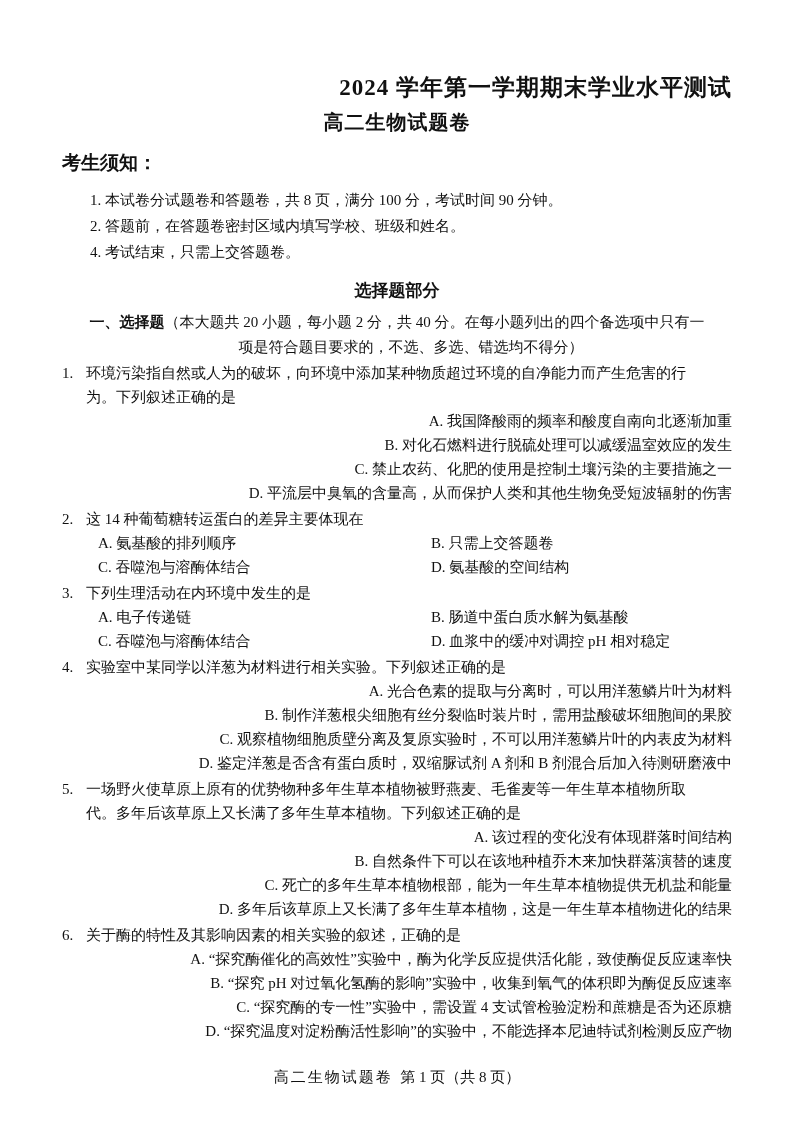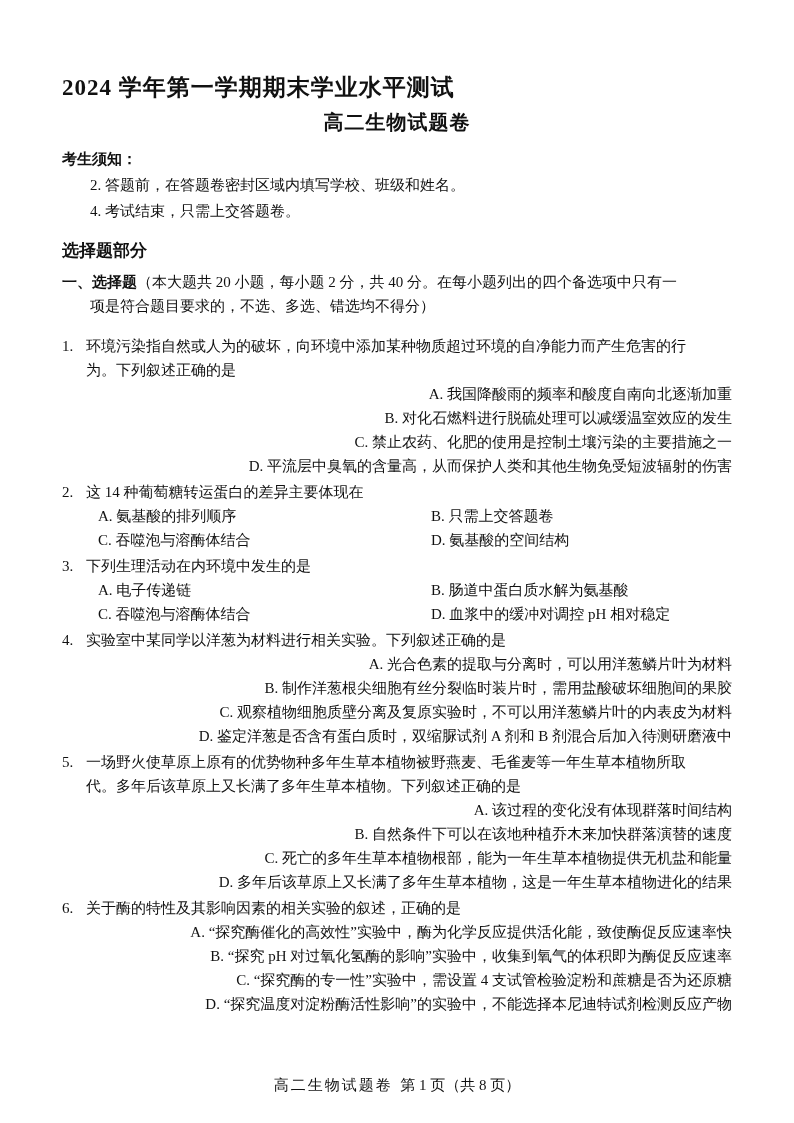--- a/index.html
+++ b/index.html
@@ -16,57 +16,59 @@
     overflow: hidden;
   }
   .page {
     box-sizing: border-box;
     width: 794px;
     height: 1123px;
     padding: 58px 62px 0 62px;
     position: relative;
   }
   .title-main {
-    text-align: left;
+    text-align: right;
     font-size: 23px;
     font-weight: bold;
     letter-spacing: 1px;
     margin: 14px 0 6px 0;
   }
   .title-sub {
     text-align: center;
     font-size: 20px;
     font-weight: bold;
     letter-spacing: 1px;
     margin: 0 0 14px 0;
   }
   .notice-head {
-    font-size: 15px;
-    font-weight: bold;
-    margin: 6px 0 4px 0;
+    font-size: 19px;
+    font-weight: bold;
+    margin: 6px 0 12px 0;
   }
   .notice-list {
     margin: 0 0 0 0;
     padding: 0;
     list-style: none;
   }
   .notice-list li {
     font-size: 15px;
     line-height: 1.72;
     padding-left: 28px;
   }
   .section-title {
+    text-align: center;
     font-size: 17px;
     font-weight: bold;
     margin: 14px 0 8px 0;
   }
   .big-q {
     font-size: 15px;
     line-height: 1.62;
-    margin-bottom: 16px;
+    margin-bottom: 2px;
+    text-align: center;
   }
   .big-q .bold {
     font-weight: bold;
   }
   .big-q .indent2 {
     display: block;
     padding-left: 28px;
   }
   .q {
     font-size: 15px;
@@ -107,38 +109,39 @@
     box-sizing: border-box;
     line-height: 1.6;
   }
   .opts-2col .opt-cell.right {
     padding-left: 16px;
   }
   .footer {
     position: absolute;
     left: 0;
     right: 0;
-    bottom: 28px;
+    bottom: 36px;
     text-align: center;
     font-size: 15px;
   }
   .footer .sp {
     letter-spacing: 2px;
   }
 </style>
 </head>
 <body>
 
 <div class="page">
 
   <div class="title-main">2024 学年第一学期期末学业水平测试</div>
   <div class="title-sub">高二生物试题卷</div>
 
   <div class="notice-head">考生须知：</div>
   <ul class="notice-list">
+    <li>1. 本试卷分试题卷和答题卷，共 8 页，满分 100 分，考试时间 90 分钟。</li>
     <li>2. 答题前，在答题卷密封区域内填写学校、班级和姓名。</li>
     <li>4. 考试结束，只需上交答题卷。</li>
   </ul>
 
   <div class="section-title">选择题部分</div>
 
   <div class="big-q">
     <span class="bold">一、选择题</span><span>（本大题共 20 小题，每小题 2 分，共 40 分。在每小题列出的四个备选项中只有一</span>
     <span class="indent2">项是符合题目要求的，不选、多选、错选均不得分）</span>
   </div>

